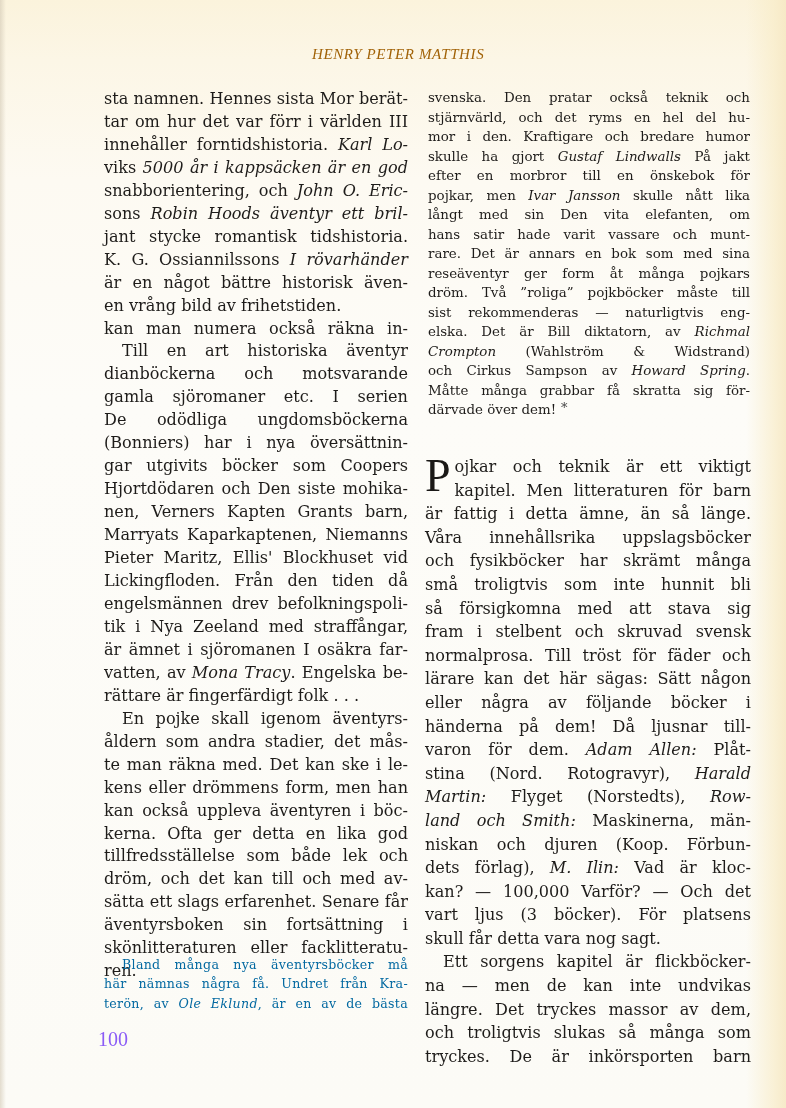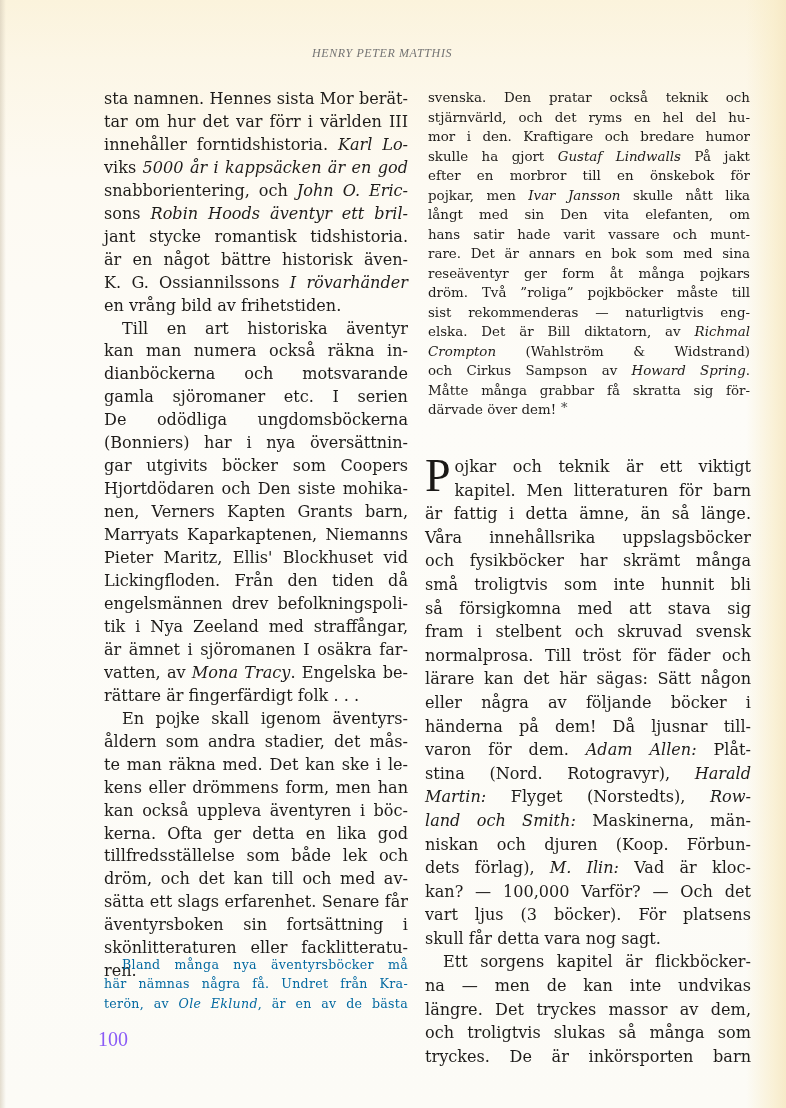--- a/index.html
+++ b/index.html
@@ -14,21 +14,21 @@
     position: absolute; top: 0; right: 0; width: 40px; height: 1108px;
     background: linear-gradient(90deg, rgba(250,240,210,0) 0%, rgba(248,236,200,0.7) 70%, rgba(246,232,196,0.9) 100%);
   }
   .edge-left {
     position: absolute; top: 0; left: 0; width: 6px; height: 1108px;
     background: linear-gradient(90deg, rgba(210,200,180,0.6), rgba(250,240,215,0));
   }
   .running-head {
     position: absolute; top: 46px; left: 312px; width: 260px;
     font-family: "Liberation Serif", serif; font-style: italic;
-    font-size: 12px; letter-spacing: 0.6px; color: #737373;
+    font-size: 15px; letter-spacing: 0.6px; color: #a16207;
   }
   .col {
     position: absolute; top: 88px;
     font-size: 16.1px; line-height: 22.95px;
     text-align: justify; hyphens: manual;
   }
   .col-left { left: 104px; width: 304px; }
   .col-right { left: 428px; width: 322px; font-size: 13.4px; line-height: 19.5px; }
   .col p { margin: 0; }
   .line { display: block; text-align: justify; text-align-last: justify; white-space: nowrap; }
@@ -66,27 +66,27 @@
 
 <div class="col col-left">
   <p>
       <span class="line">sta namnen. Hennes sista Mor berät-</span>
       <span class="line">tar om hur det var förr i världen III</span>
       <span class="line">innehåller forntidshistoria. <i>Karl Lo-</i></span>
       <span class="line">viks<i> 5000 år i kappsäcken är en god</i></span>
       <span class="line">snabborientering, och <i>John O. Eric-</i></span>
       <span class="line">sons<i> Robin Hoods äventyr ett bril-</i></span>
       <span class="line">jant stycke romantisk tidshistoria.</span>
+      <span class="line">K. G. Ossiannilssons<i> I rövarhänder</i></span>
       <span class="line">är en något bättre historisk även-</span>
-      <span class="line">K. G. Ossiannilssons<i> I rövarhänder</i></span>
       <span class="line last">en vrång bild av frihetstiden.</span>
     </p>
   <p class="indent-block">
+      <span class="line">kan man numera också räkna in-</span>
       <span class="line" style="padding-left: 18px;">Till en art historiska äventyr</span>
-      <span class="line">kan man numera också räkna in-</span>
       <span class="line">dianböckerna och motsvarande</span>
       <span class="line">gamla sjöromaner etc. I serien</span>
       <span class="line">De odödliga ungdomsböckerna</span>
       <span class="line">(Bonniers) har i nya översättnin-</span>
       <span class="line">gar utgivits böcker som Coopers</span>
       <span class="line">Hjortdödaren och Den siste mohika-</span>
       <span class="line">nen, Verners Kapten Grants barn,</span>
       <span class="line">Marryats Kaparkaptenen, Niemanns</span>
       <span class="line">Pieter Maritz, Ellis' Blockhuset vid</span>
       <span class="line">Lickingfloden. Från den tiden då</span>

